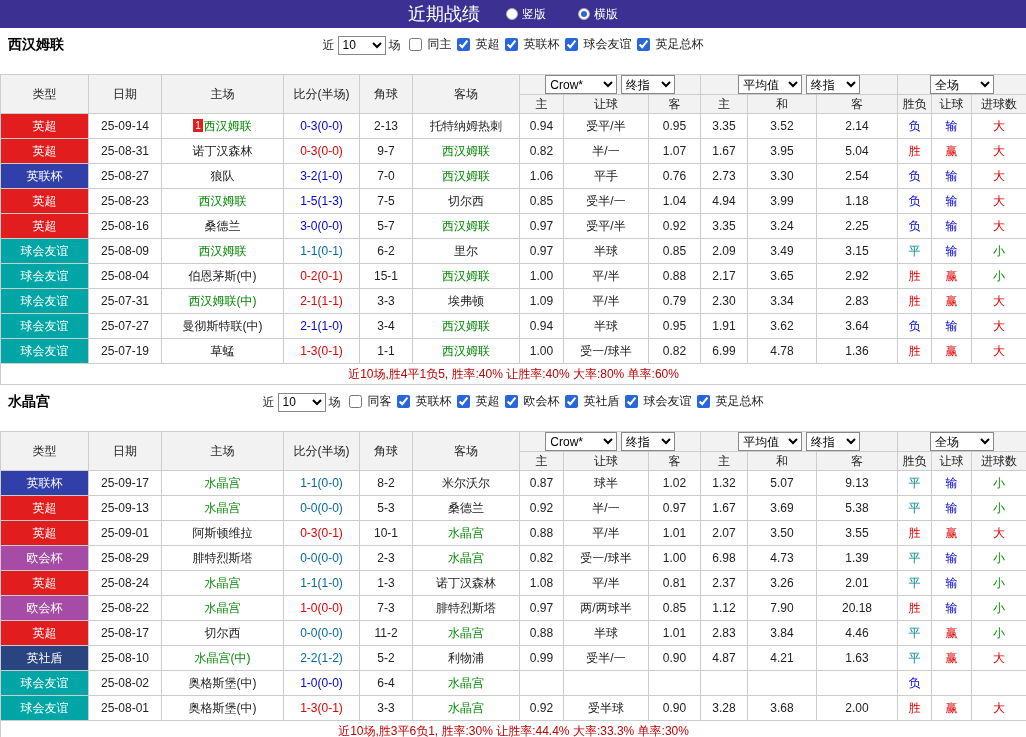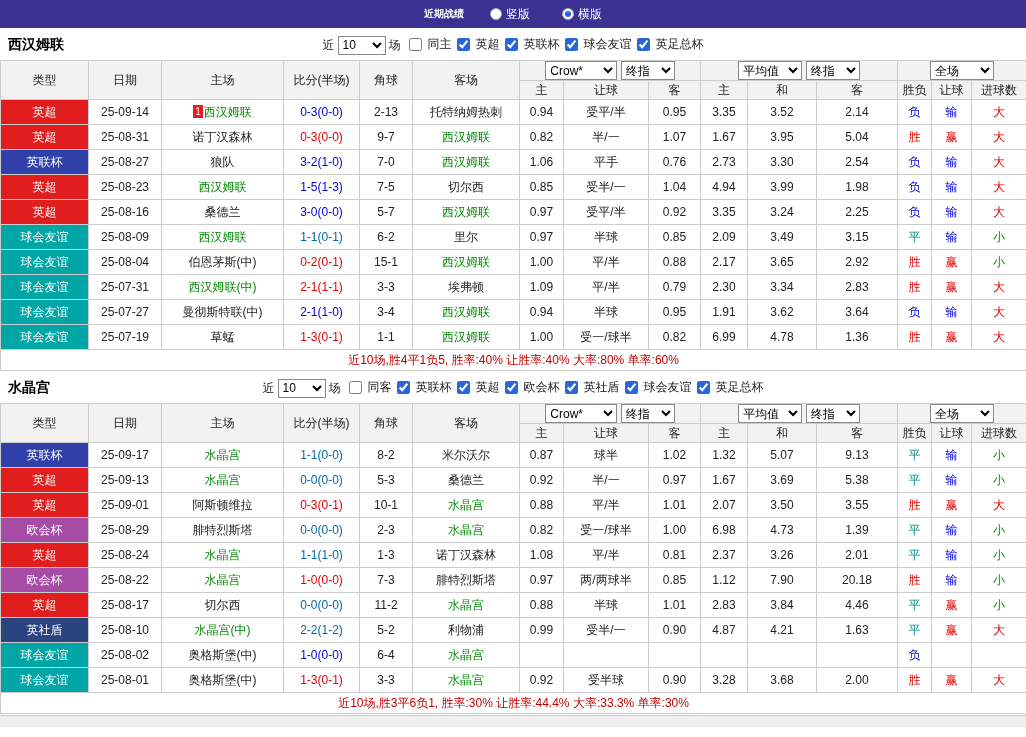--- a/index.html
+++ b/index.html
@@ -1,34 +1,34 @@
 <!DOCTYPE html>
 <html><head>
 <meta charset="utf-8">
 <style>
   *{margin:0;padding:0;box-sizing:border-box}
   html,body{background:#fff}
   body{width:1026px;font-family:"Liberation Sans","DejaVu Sans",sans-serif;font-size:12px;color:#222}
   
   .topbar{height:28px;background:#3c3193;display:flex;align-items:center;justify-content:center;gap:26px;color:#fff}
-  .topbar-title{font-weight:bold;font-size:10px}
+  .topbar-title{font-weight:normal;font-size:18px}
   .radio-group{display:flex;gap:32px;align-items:center}
   .radio{display:inline-flex;align-items:center;gap:4px;cursor:pointer}
   .rdot{width:12px;height:12px;border-radius:50%;background:#fff;border:1px solid #aaa;display:inline-block;position:relative}
   .rdot.on::after{content:"";position:absolute;inset:2px;border-radius:50%;background:#2767d9}
   
   .sec-head{position:relative;height:22px;display:flex;align-items:center;justify-content:center;margin-top:6px}
   .sec-title{position:absolute;left:8px;font-size:14px;font-weight:bold;color:#000}
   .filters{display:flex;align-items:center;gap:3px}
   select{font-size:12px;height:19px;border:1px solid #888;background:#fff}
   .sel-count{width:48px}.sel-book{width:72px}.sel-final{width:54px}.sel-avg{width:64px}.sel-scope{width:64px}
   .chk{display:inline-flex;align-items:center;gap:6px;margin-left:5px;cursor:pointer}
   input[type=checkbox]{width:13px;height:13px;accent-color:#2767d9;margin:0}
   
-  table.grid{width:1026px;border-collapse:collapse;table-layout:fixed;margin-top:4px}
+  table.grid{width:1026px;border-collapse:collapse;table-layout:fixed;margin-top:18px}
   .grid th,.grid td{border:1px solid #ccc;text-align:center;overflow:hidden;white-space:nowrap;padding:0 1px}
   .grid thead th{background:#f2f2f2;font-weight:normal;height:19px;font-size:12px}
   .grid tbody td{height:25px}
   .ddcell{background:#f2f2f2}
   .summary{height:21px;color:#c00000}
   
   .type-cell{color:#fff}
   .t-epl{background:#e11d1d}
   .t-eflcup{background:#3140a8}
   .t-friendly{background:#00a6a6}
@@ -189,21 +189,21 @@
         <td>25-08-23</td>
         <td><span class="focal">西汉姆联</span></td>
         <td class="s-loss">1-5(1-3)</td>
         <td>7-5</td>
         <td><span>切尔西</span></td>
         <td>0.85</td>
         <td>受半/一</td>
         <td>1.04</td>
         <td>4.94</td>
         <td>3.99</td>
-        <td>1.98</td>
+        <td>1.18</td>
         <td class="c-blue">负</td>
         <td class="c-blue">输</td>
         <td class="c-red">大</td>
       </tr>
       <tr>
         <td class="type-cell t-epl">英超</td>
         <td>25-08-16</td>
         <td><span>桑德兰</span></td>
         <td class="s-loss">3-0(0-0)</td>
         <td>5-7</td>

